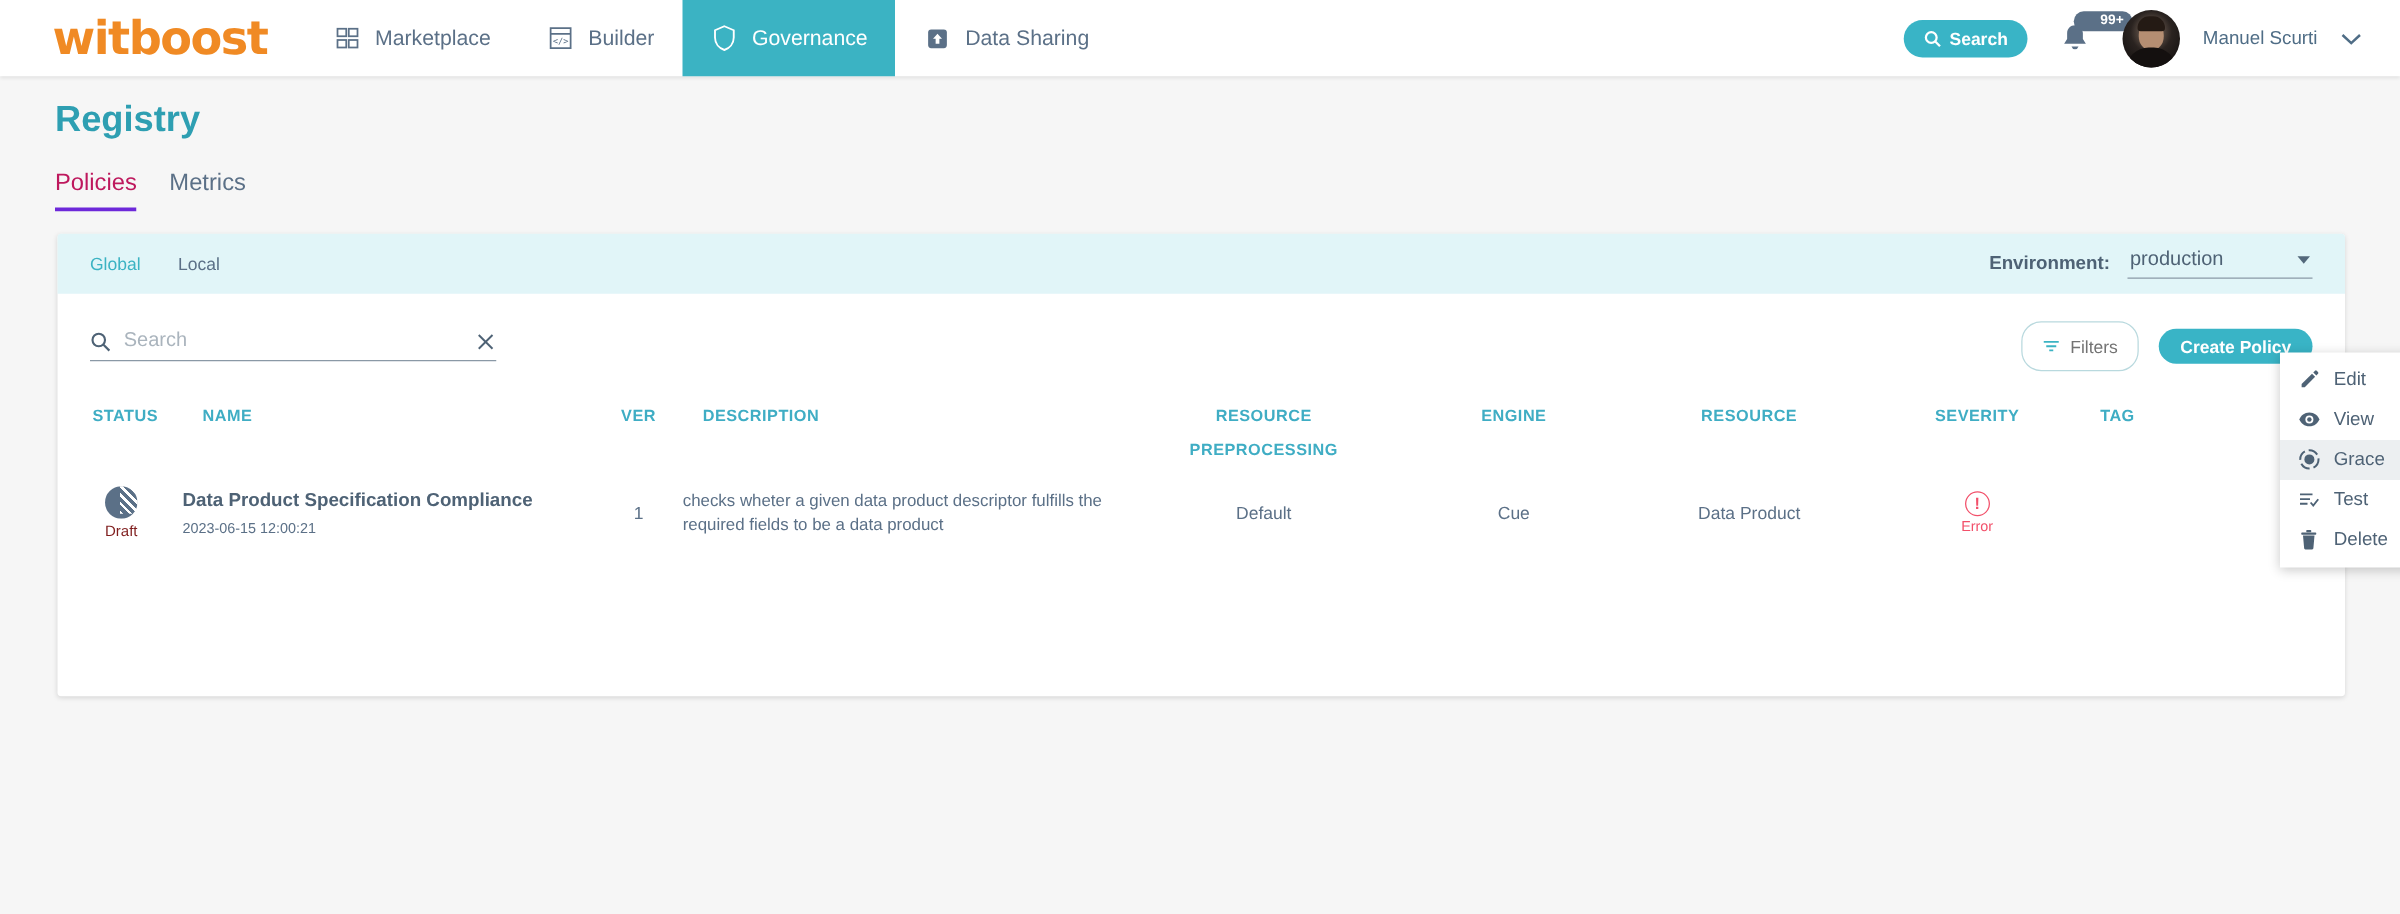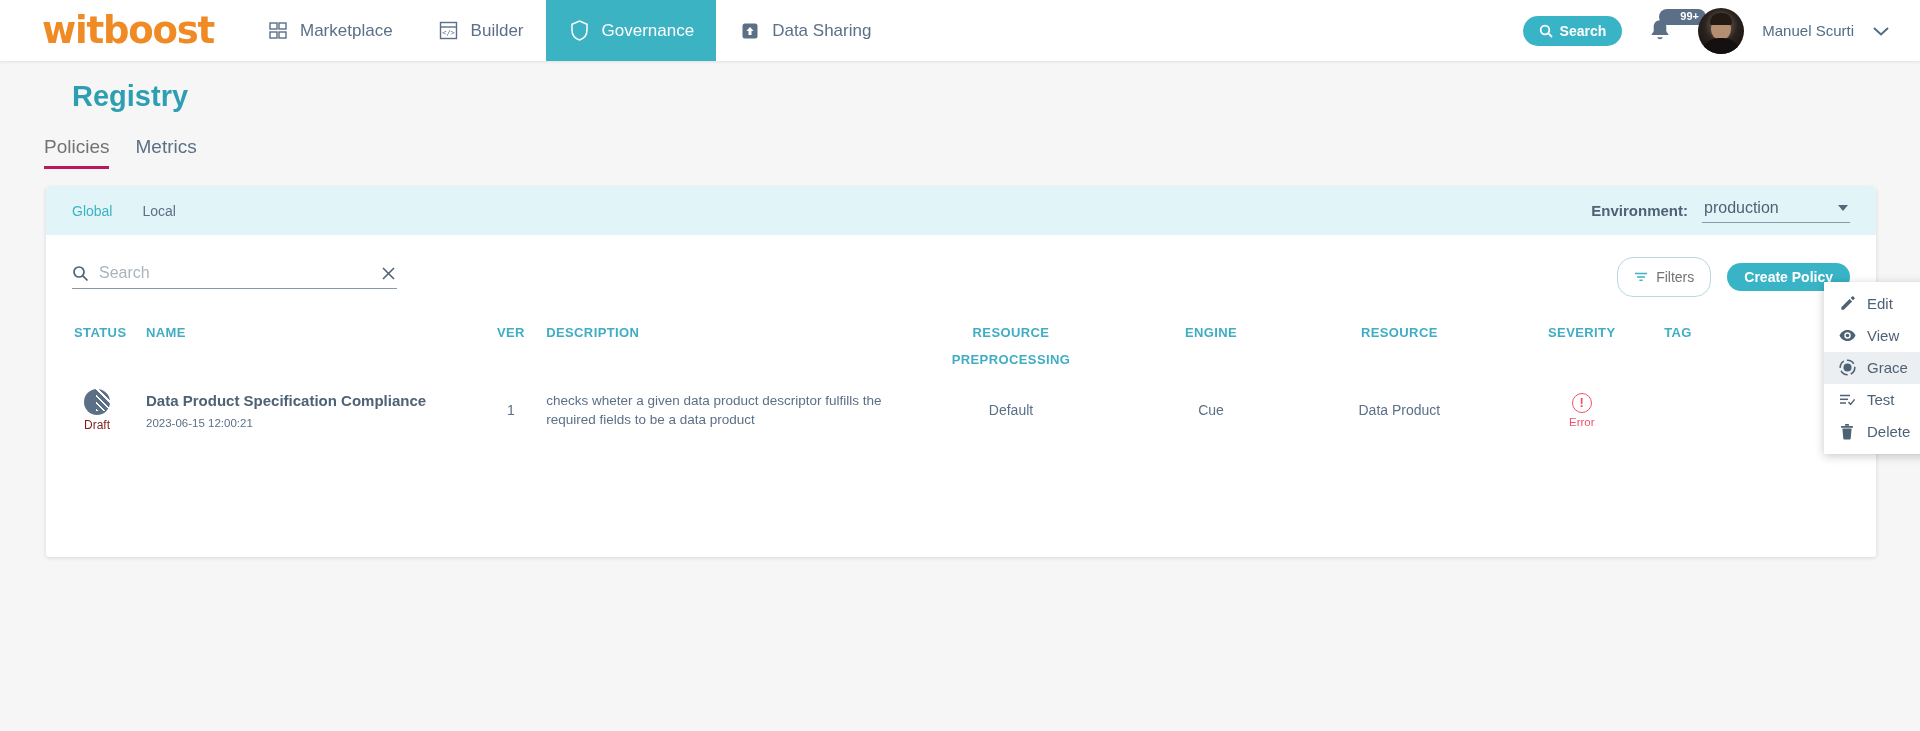--- a/index.html
+++ b/index.html
@@ -57,30 +57,30 @@
     background: radial-gradient(circle at 50% 38%, #6b5b50 0 16%, #2a2320 45%, #0c0a0a 100%);
     overflow:hidden; position:relative; cursor:pointer;
   }
   .avatar .head { position:absolute; width:20px; height:24px; left:13px; top:8px; border-radius:50% 50% 45% 45%; background:#b58e72; }
   .avatar .hair { position:absolute; width:22px; height:12px; left:12px; top:5px; border-radius:11px 11px 3px 3px; background:#241a14; }
   .avatar .body { position:absolute; width:40px; height:20px; left:3px; top:30px; border-radius:18px 18px 0 0; background:#14100f; }
   .username { font-size:15px; color:#4f6d86; }
   .chev { color:#4f6d86; font-size: 17px; cursor:pointer; }
 
   
-  .pagehead { padding: 18px 0 0 44px; margin-left: 28px; }
+  .pagehead { padding: 18px 0 0 44px; }
   .ptitle { font-size: 29px; font-weight: bold; color: #2e9fb2; line-height: 1.2; }
   .crumbs { margin-top: 7px; font-size: 15px; color: #a9b4bd; }
   .crumbs .c { color:#a9b4bd; cursor:pointer;}
   .crumbs .sep { color:#c7ced4; margin: 0 7px;}
   .crumbs .cur { color:#2e9fb2; font-weight: bold; cursor:pointer;}
 
   .tabs { display:flex; gap: 26px; margin: 22px 0 0 44px; }
   .tab { font-size: 19px; color:#5b7087; padding-bottom:8px; cursor:pointer; }
-  .tab.active { color:#737373; border-bottom: 3px solid #be185d; }
+  .tab.active { color:#be185d; border-bottom: 3px solid #6d28d9; }
 
   
   .card {
     margin: 18px 44px 0 46px;
     background:#ffffff;
     border-radius: 3px;
     box-shadow: 0 1px 4px rgba(0,0,0,.13);
     height: 370px;
     position: relative;
   }
@@ -125,21 +125,21 @@
   .createbtn {
     background:#39b4c6; color:#fff; border-radius:16px; height:28px;
     display:flex;align-items:center; padding:0 17px; font-size:14px; font-weight:bold; cursor:pointer;
   }
 
   
   table { width:100%; border-collapse: collapse; margin-top: 20px; table-layout: fixed;}
   th {
     font-size: 13px; color:#3fadc4; font-weight: bold;
     letter-spacing: .4px; text-align: left;
-    padding: 8px 0; vertical-align: top;
+    padding: 8px 16px; vertical-align: top;
     font-family:"Liberation Sans", sans-serif;
   }
   td { font-size: 14px; color:#5b7087; vertical-align: middle; padding: 14px 0; }
   .col-status { width: 85px; padding-left: 28px !important; }
   .col-name   { width: 280px; }
   .col-ver    { width: 60px; text-align:center;}
   .col-desc   { width: 300px; }
   .col-prep   { width: 190px; text-align:center;}
   .col-engine { width: 150px; text-align:center;}
   .col-res    { width: 170px; text-align:center;}

